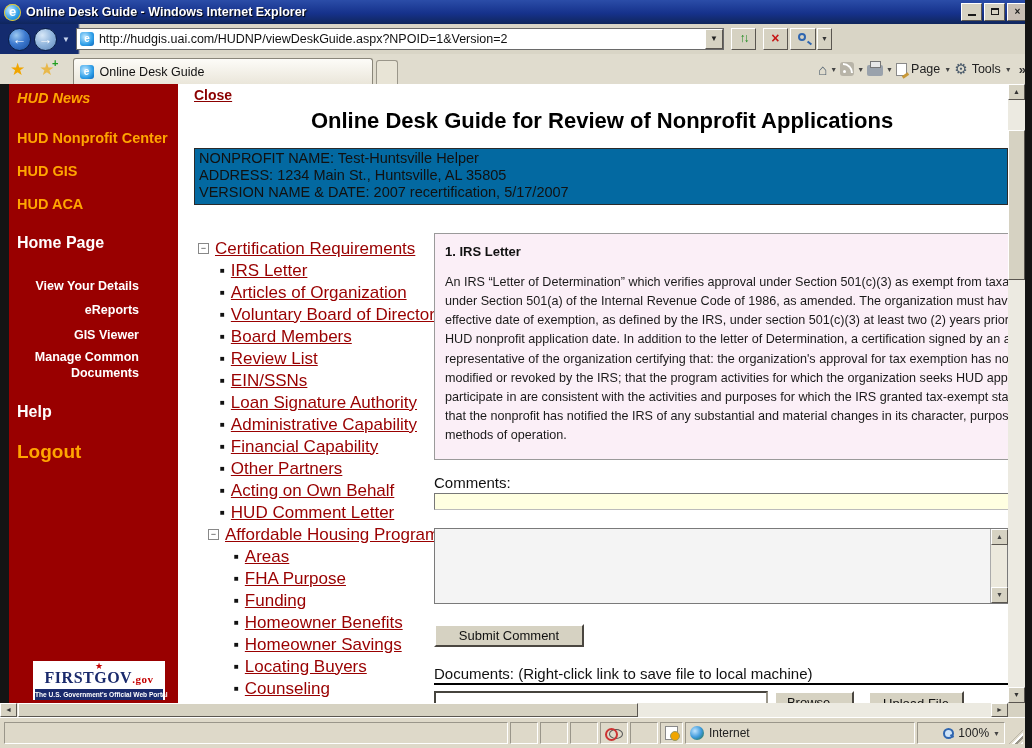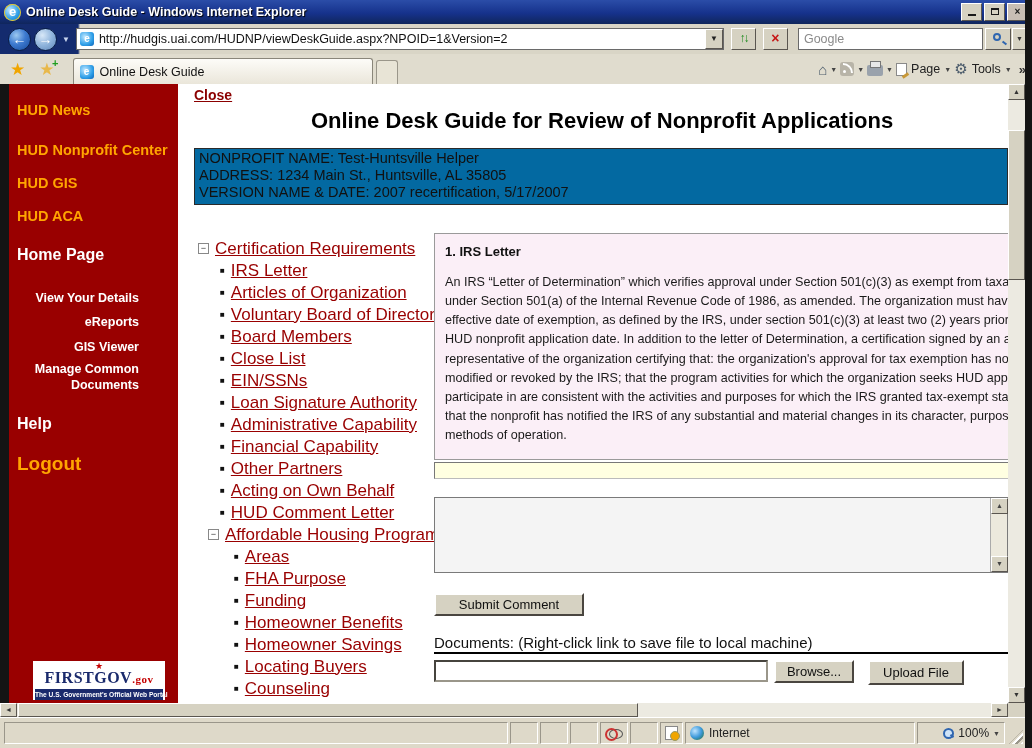--- a/index.html
+++ b/index.html
@@ -191,23 +191,20 @@
     <div class="nav-circle back"><span>←</span></div>
     <div class="nav-circle fwd"><span>→</span></div>
     <div class="nav-drop">▼</div>
     <div class="addressbar">
       <div class="addr-favicon">e</div>
       <div class="addr-text">http://hudgis.uai.com/HUDNP/viewDeskGuide.aspx?NPOID=1&amp;Version=2</div>
       <div class="addr-dd">▼</div>
     </div>
     <div class="tool-sq refresh"><span>↑↓</span></div>
     <div class="tool-sq stop"><span>×</span></div>
-    <div class="searchbox">
-      <div class="search-ghost">Google</div>
-    </div>
     <div class="search-btn">
         <span class="lens"></span>
       </div>
     <div class="search-dd">▼</div>
   </div>
 
   <div class="tabrow">
     <div class="star">★</div>
     <div class="star add"><span>★</span><span class="plus">+</span></div>
     <div class="tab-active">
@@ -230,21 +227,21 @@
       <span class="cmd-dd">▼</span>
       <span class="chev">»</span>
     </div>
   </div>
 
   <div class="maroon-line"></div>
 
   <div class="page">
 
     <div class="sidebar">
-      <div class="sb-item sb-gold" style="margin-top:18px;">HUD News</div>
+      <div class="sb-item sb-gold" style="margin-top:6px;font-style:italic;">HUD News</div>
       <div class="sb-item sb-gold" style="margin-top:24px;">HUD Nonprofit Center</div>
       <div class="sb-item sb-gold" style="margin-top:17px;">HUD GIS</div>
       <div class="sb-item sb-gold" style="margin-top:17px;">HUD ACA</div>
       <div class="sb-item sb-white-lg" style="margin-top:22px;">Home Page</div>
       <div class="sb-item sb-white-sm" style="margin-top:26px;">View Your Details</div>
       <div class="sb-item sb-white-sm" style="margin-top:8px;">eReports</div>
       <div class="sb-item sb-white-sm" style="margin-top:8px;">GIS Viewer</div>
       <div class="sb-item sb-white-sm" style="margin-top:6px;">Manage Common Documents</div>
       <div class="sb-item sb-white-lg" style="margin-top:22px;">Help</div>
       <div class="sb-item sb-gold" style="margin-top:20px; font-size:19px;">Logout</div>
@@ -283,21 +280,21 @@
           <div class="tree-item lv1">
               <span class="bullet">■</span>
               <a class="tree-link">Voluntary Board of Directors</a>
             </div>
           <div class="tree-item lv1">
               <span class="bullet">■</span>
               <a class="tree-link">Board Members</a>
             </div>
           <div class="tree-item lv1">
               <span class="bullet">■</span>
-              <a class="tree-link">Close List</a>
+              <a class="tree-link">Review List</a>
             </div>
           <div class="tree-item lv1">
               <span class="bullet">■</span>
               <a class="tree-link">EIN/SSNs</a>
             </div>
           <div class="tree-item lv1">
               <span class="bullet">■</span>
               <a class="tree-link">Loan Signature Authority</a>
             </div>
           <div class="tree-item lv1">
@@ -352,20 +349,21 @@
               <span class="bullet">■</span>
               <a class="tree-link">Counseling</a>
             </div>
         </div>
 
         <div class="rightcol">
           <div class="panel">
             <div class="panel-h">1. IRS Letter</div>
             <div class="panel-b">An IRS “Letter of Determination” which verifies approval under Section 501(c)(3) as exempt from taxation under Section 501(a) of the Internal Revenue Code of 1986, as amended. The organization must have an effective date of exemption, as defined by the IRS, under section 501(c)(3) at least two (2) years prior to the HUD nonprofit application date. In addition to the letter of Determination, a certification signed by an authorized representative of the organization certifying that: the organization's approval for tax exemption has not been modified or revoked by the IRS; that the program activities for which the organization seeks HUD approval to participate in are consistent with the activities and purposes for which the IRS granted tax-exempt status; and that the nonprofit has notified the IRS of any substantial and material changes in its character, purpose, or methods of operation.</div>
           </div>
+          <div class="comments-label">Comments:</div>
           <div class="comment-input"></div>
           <div class="bigtextarea">
             <div class="ta-scroll">
               <div class="ta-btn">▲</div>
               <div class="ta-btn">▼</div>
             </div>
           </div>
           <div class="btn btn-submit-comment">Submit Comment</div>
           <div class="docs-label">Documents: (Right-click link to save file to local machine)</div>
           <div class="file-row">

